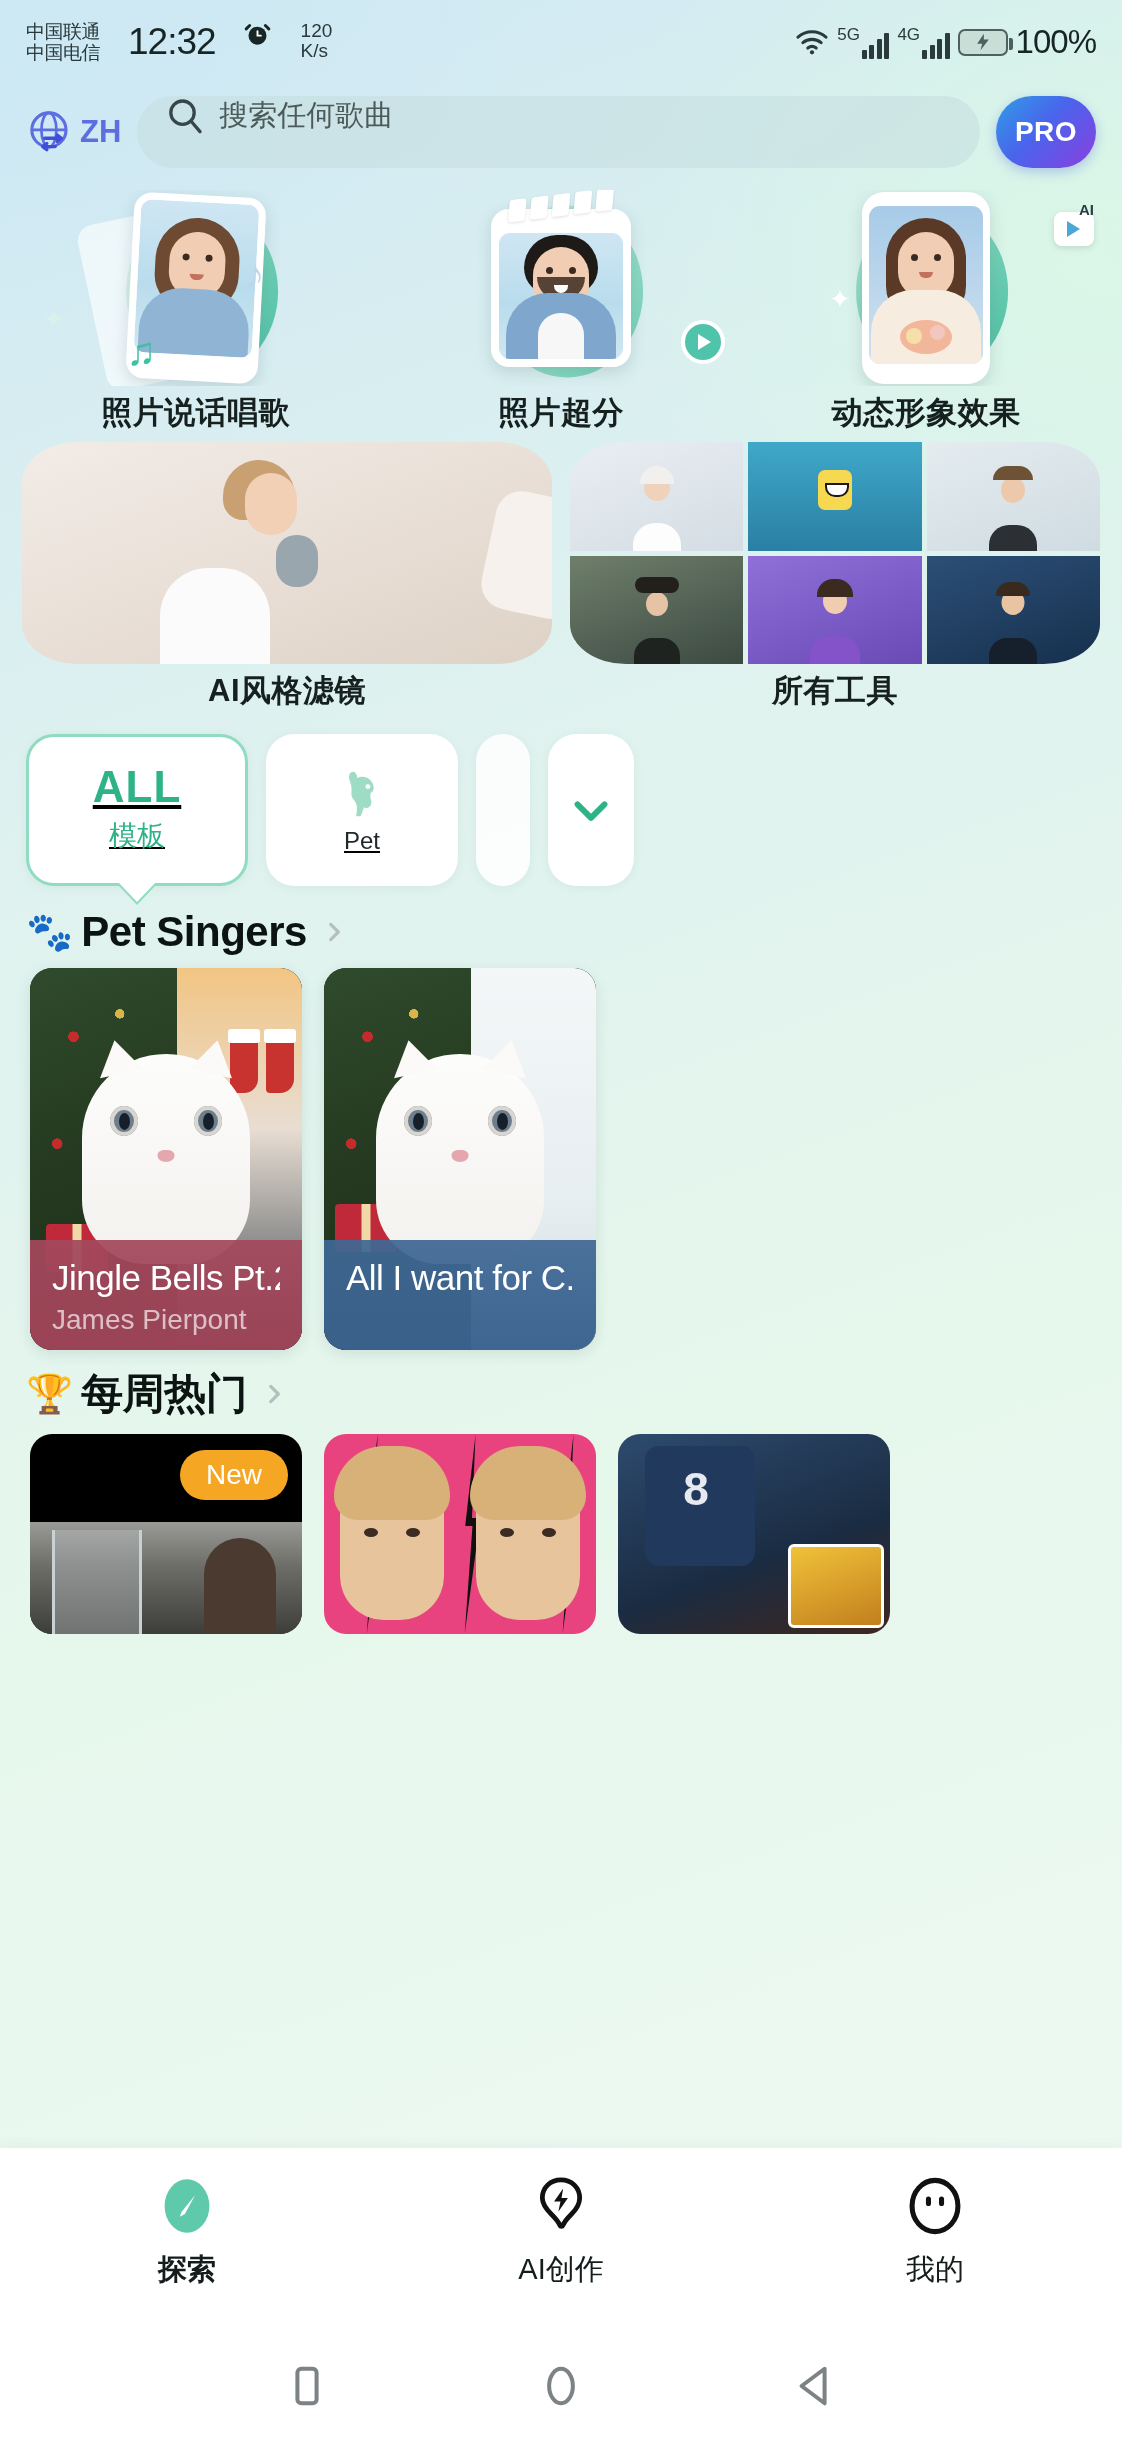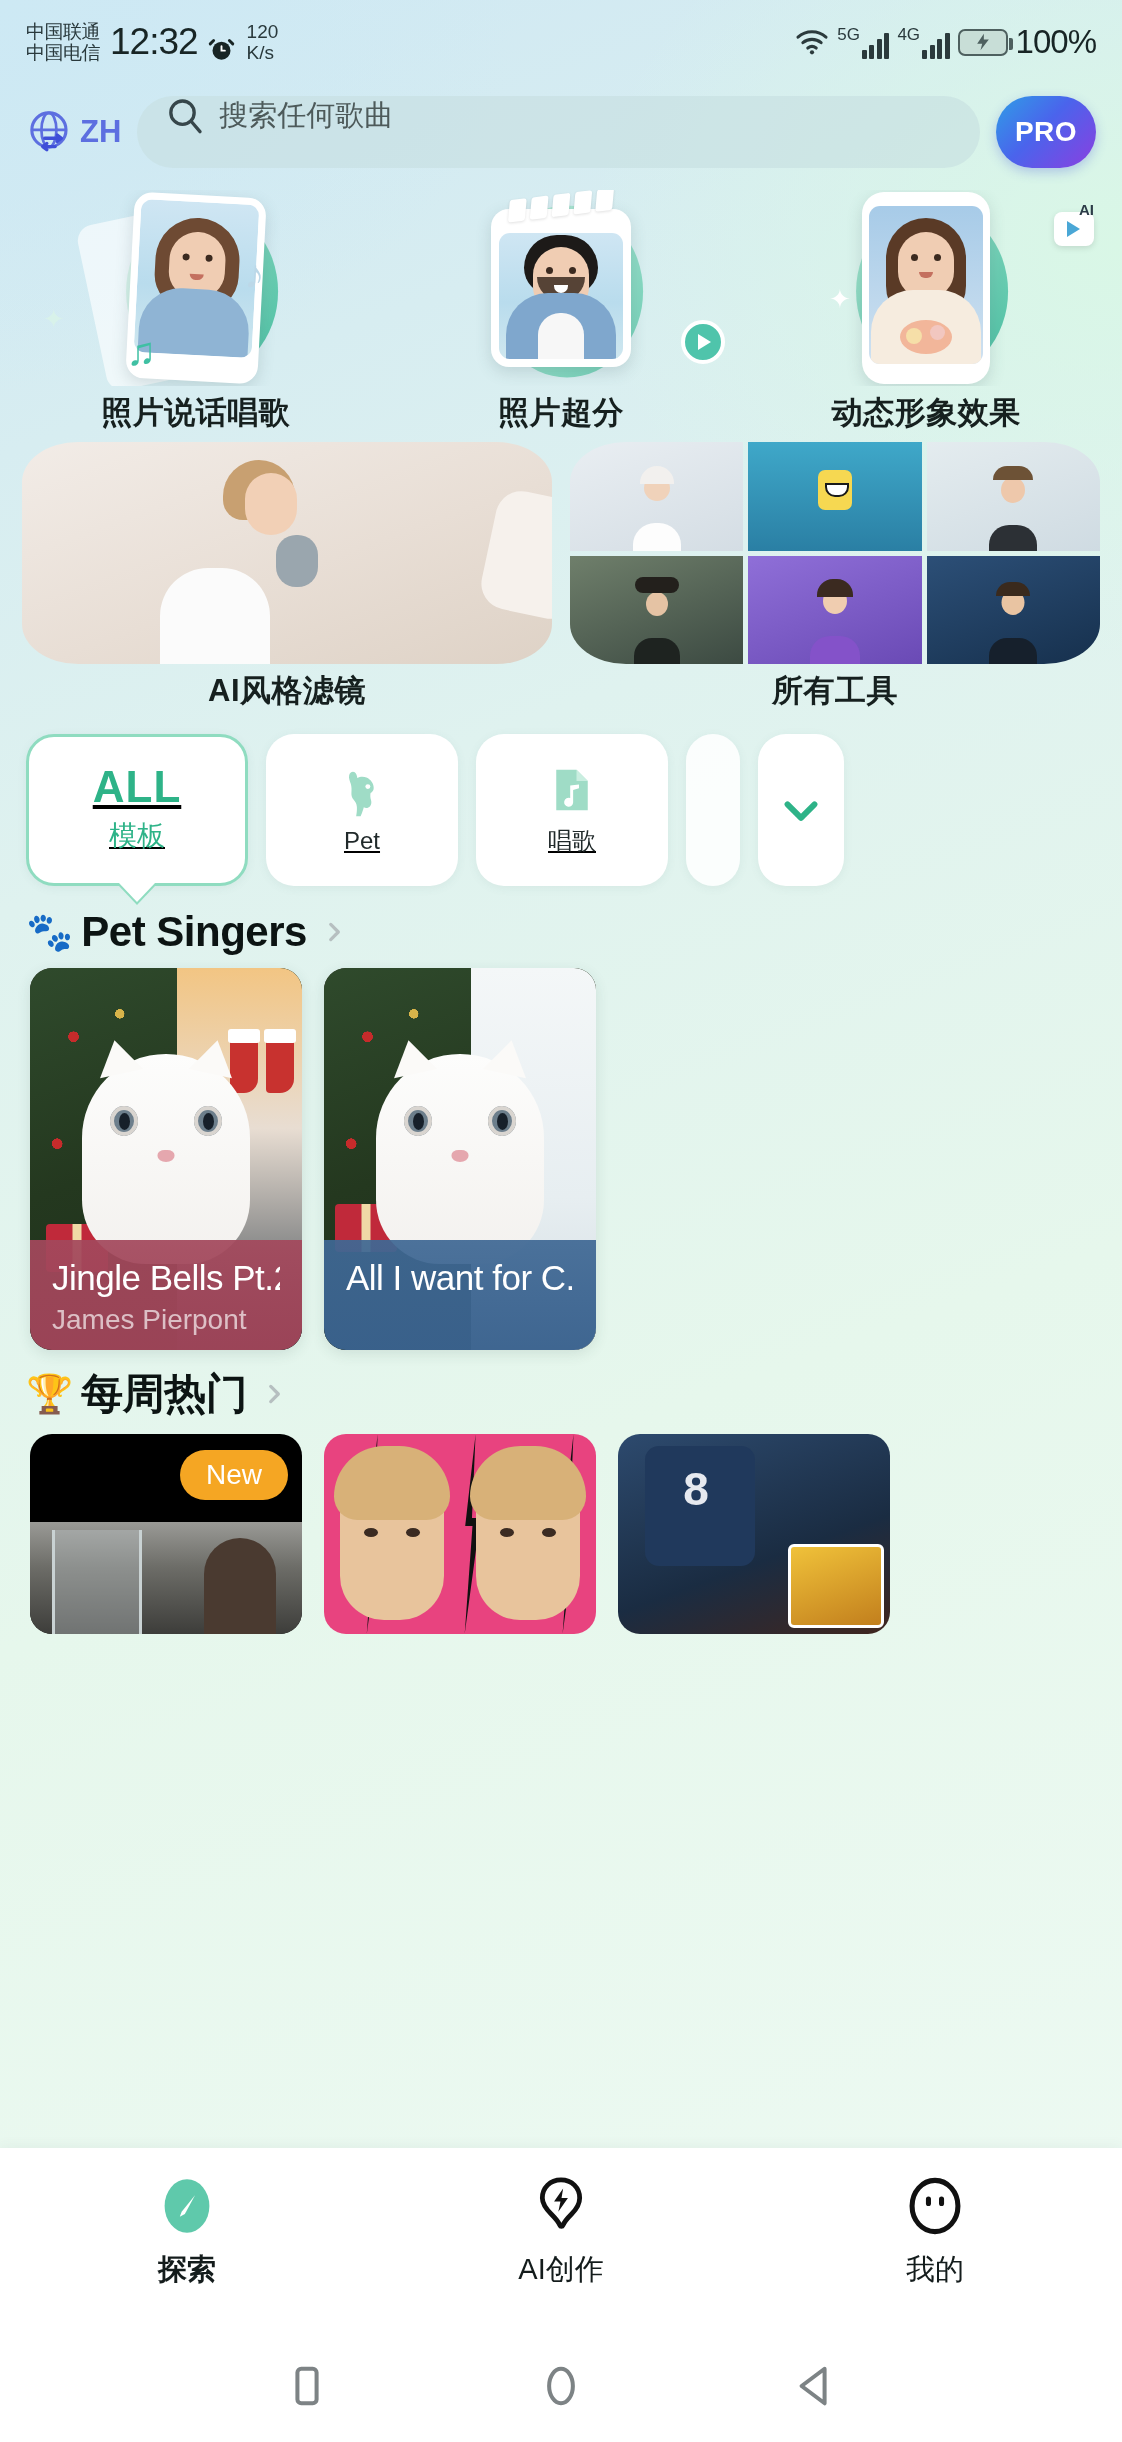--- a/index.html
+++ b/index.html
@@ -22,21 +22,21 @@
       linear-gradient(160deg,#cfe8f3 0%,#dff2ef 32%,#e6f7ec 58%,#eefaf3 100%);
   }
 
   
   .statusbar {
     height:84px; flex:0 0 84px;
     display:flex; align-items:center;
     padding:0 26px;
     color:#1d2b2b;
   }
-  .sb-left { display:flex; align-items:flex-end; gap:10px; }
+  .sb-left { display:flex; align-items:flex-start; gap:28px; }
   .carriers { display:flex; flex-direction:column; line-height:1.12;
               font-size:19px; letter-spacing:-.5px; color:#29393c; }
   .sb-time { font-size:37px; font-weight:400; letter-spacing:-1px; color:#182525; }
   .alarm-ico { width:27px; height:27px; display:block; }
   .netspeed { display:flex; flex-direction:column; line-height:1.08;
               font-size:19px; color:#29393c; margin-left:2px; }
   .sb-right { margin-left:auto; display:flex; align-items:center; gap:8px; }
   .sig-wrap { display:flex; align-items:flex-end; gap:2px; }
   .sig-tag { font-size:17px; color:#29393c; margin-bottom:14px; }
   .bars { display:flex; align-items:flex-end; gap:2.5px; height:26px; }
@@ -549,28 +549,20 @@
     </div>
 
     <div class="chip w-reg">
       <svg class="chip-ico" viewBox="0 0 24 24">
         <path d="M8 3c1.2 0 1.8 1.4 1.9 2.8C11 5.2 12.6 5 14 5.6c2 .9 3.2 2.8 3.2 4.6 0 1.1-.6 1.8-1.4 2.2-.2 1.1-.1 2.2.2 3.2.3 1 .2 2-.4 2.7-.7.8-1.9 1-2.8.5-.5 2-1.4 4-1.4 4H9.4s.5-2.6.3-4.4c-.1-1.2-.7-2.2-1.4-3-.8-.9-1.1-2-1-3.1.1-1.3.1-2.8-.3-4C6.6 7 6 5.8 6.3 4.5 6.5 3.6 7.2 3 8 3z" fill="#9fdcc6"></path>
         <circle cx="14.6" cy="9.6" r="1.1" fill="#ffffff"></circle>
       </svg>
       <span class="chip-lbl">Pet</span>
     </div>
 
-    <div class="chip w-reg">
-      <svg class="chip-ico" viewBox="0 0 24 24">
-        <path d="M5 3h9l5 5v13H5z" fill="#9fdcc6"></path>
-        <path d="M14 3v5h5" fill="#c9eee0"></path>
-        <path d="M11.2 10v5.6a2 2 0 1 0 1.3 1.9V12l2.6-.8v-1.6z" fill="#ffffff"></path>
-      </svg>
-      <span class="chip-lbl">唱歌</span>
-    </div>
 
     <div class="chip w-peek"></div>
 
     <div class="chip w-more">
       <svg class="chip-ico" viewBox="0 0 24 24">
         <path d="M6 9.5 L12 15.5 L18 9.5" stroke="#2eb388" stroke-width="2.6" fill="none" stroke-linecap="round" stroke-linejoin="round"></path>
       </svg>
     </div>
   </div>
 

